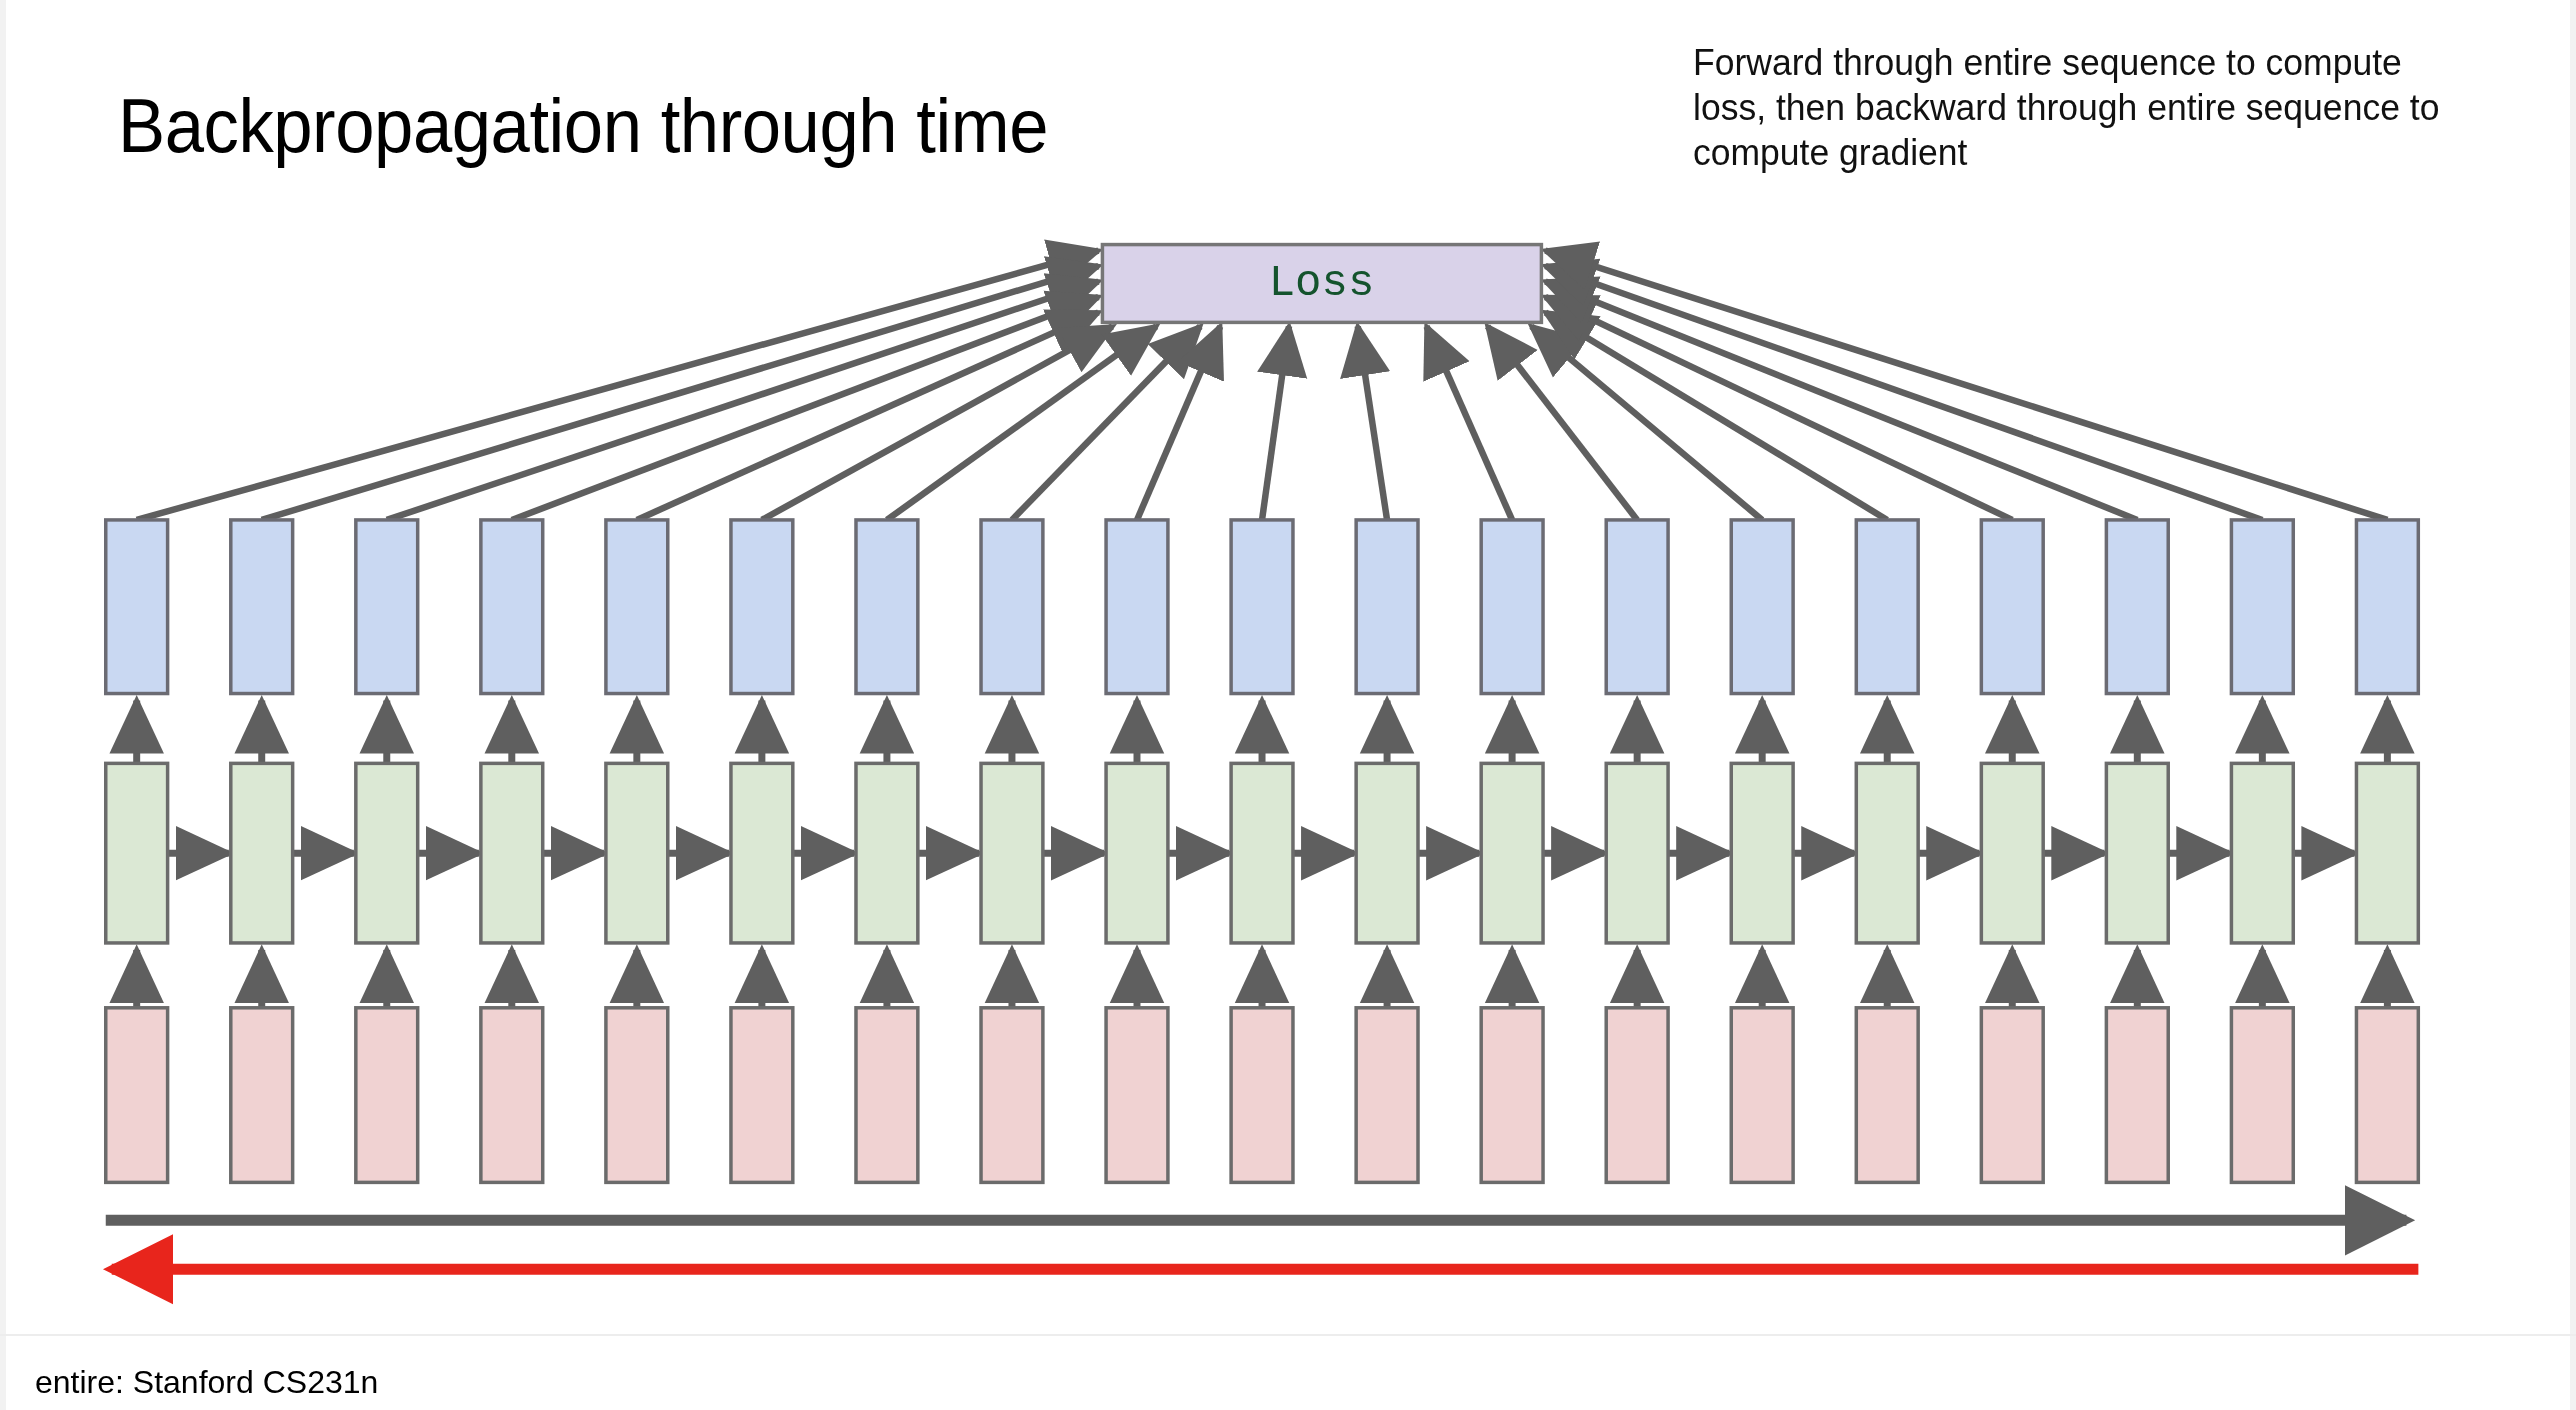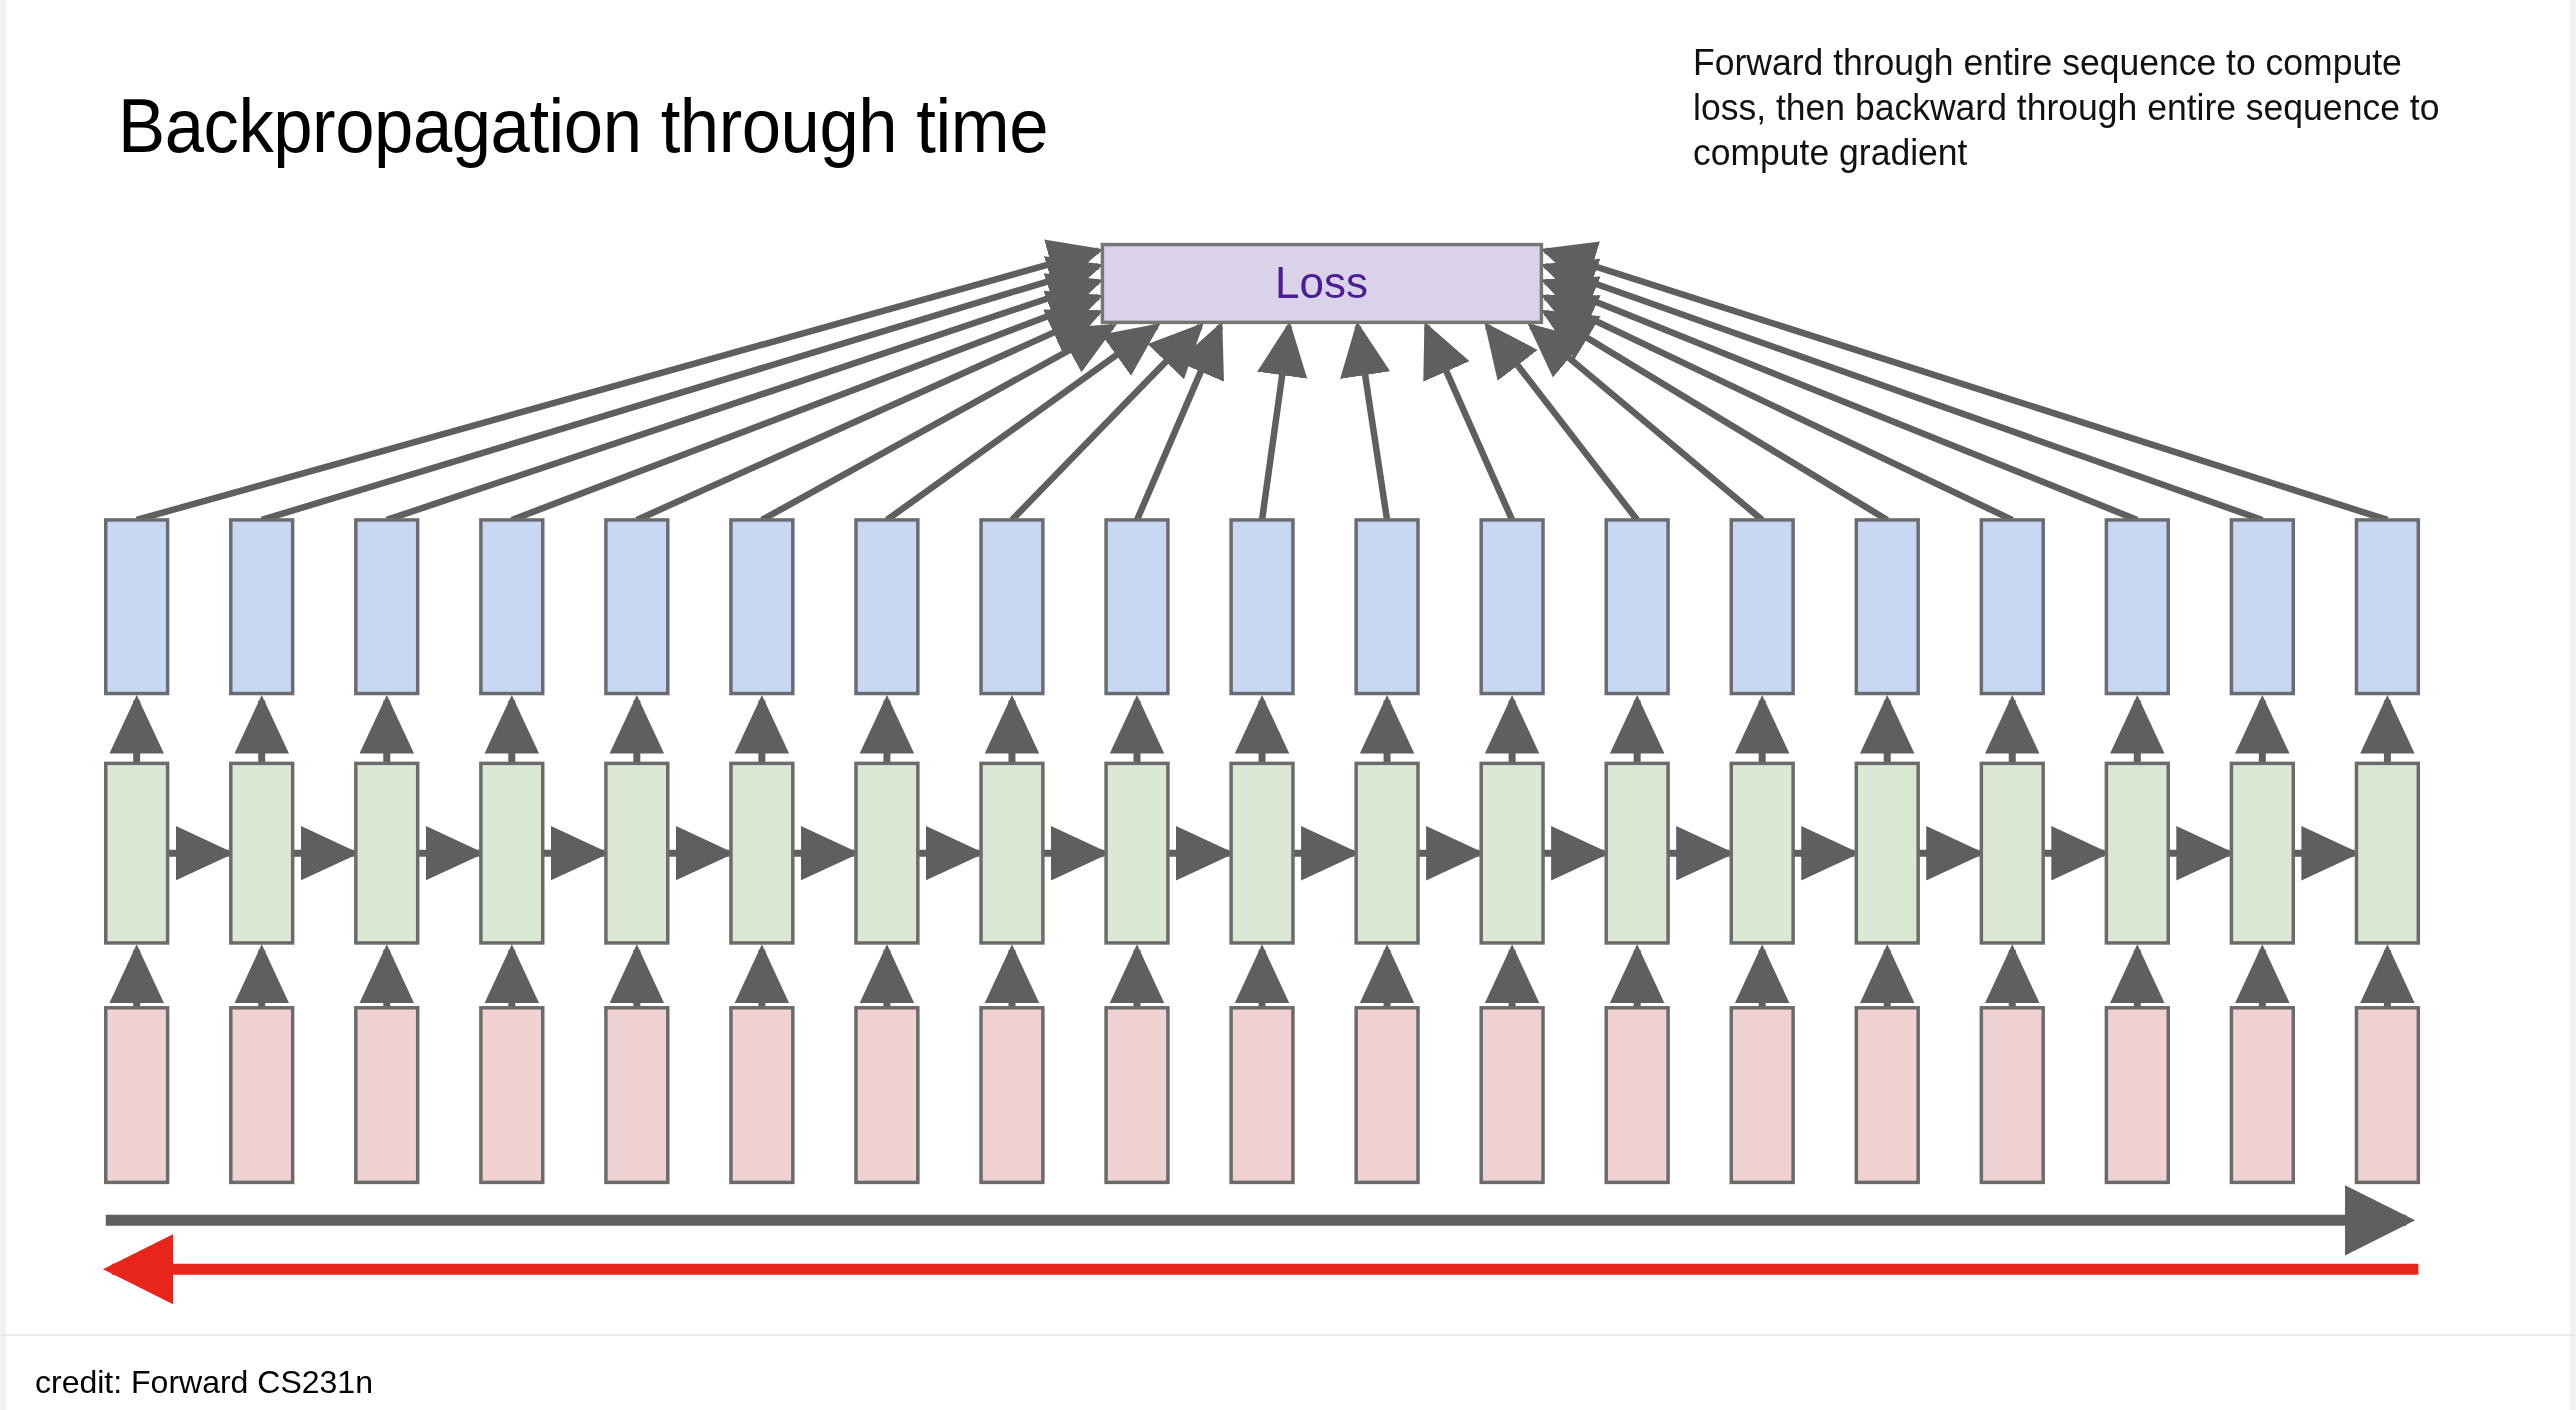--- a/index.html
+++ b/index.html
@@ -84,22 +84,23 @@
   .loss-label {
     position: absolute;
     left: 1102px;
     top: 244px;
     width: 439px;
     height: 78px;
     display: flex;
     align-items: center;
     justify-content: center;
     font-size: 44px;
-    color: #4c1d95;
+    color: #14532d;
     pointer-events: none;
+    font-family: Liberation Mono, monospace;
   }
 </style>
 </head>
 <body>
 
 <div id="page">
 
   <div class="edge-left"></div>
   <div class="edge-right"></div>
   <div class="edge-bottom-rule"></div>
@@ -270,16 +271,16 @@
     <rect id="loss-box" x="1105" y="245" width="440" height="78" fill="#d9d2e9" stroke="#767676" stroke-width="3.5"></rect>
 
     <g id="timeline-arrows">
       <line id="fwd-arrow" stroke-width="11" marker-end="url(#ah-gray-big)" x1="106" y1="1223" x2="2412" y2="1223" stroke="#5f5f5f"></line>
       <line id="bwd-arrow" stroke-width="11" marker-end="url(#ah-red-big)" x1="2424" y1="1272" x2="112" y2="1272" stroke="#e8251c"></line>
     </g>
   </svg>
 
   <div class="loss-label">Loss</div>
 
-  <div id="credit">credit: Forward CS231n</div>
+  <div id="credit">entire: Stanford CS231n</div>
 
 </div>
 
 
 </body></html>

